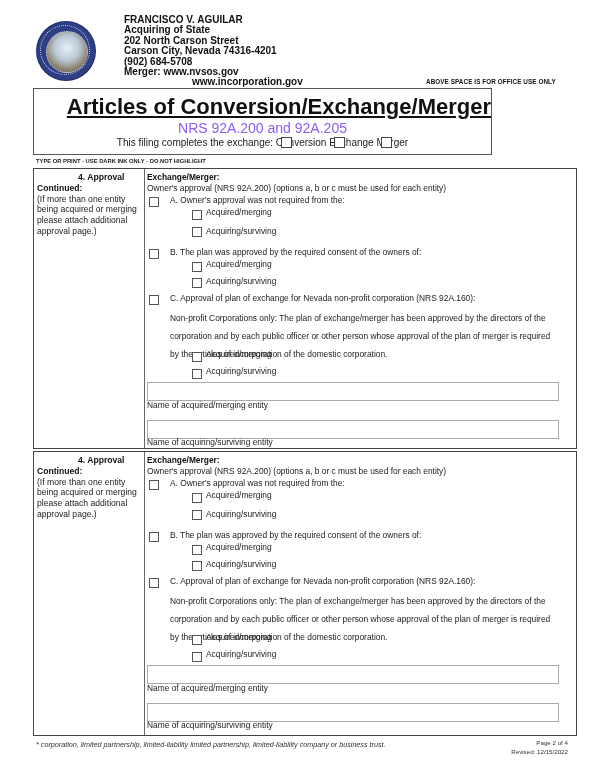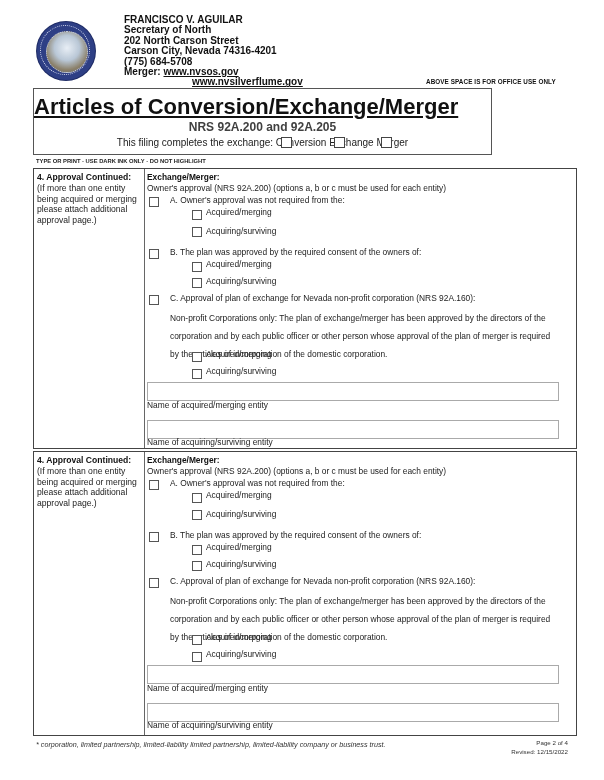--- a/index.html
+++ b/index.html
@@ -2,56 +2,56 @@
 <html><head>
 <meta charset="utf-8">
 <style>
   html, body { margin:0; padding:0; background:#fff; }
   body { width:604px; height:780px; position:relative; overflow:hidden; font-family:"Liberation Sans", sans-serif; color:#222; }
   .abs { position:absolute; }
   .seal { left:37px; top:22px; width:58px; height:58px; border-radius:50%; background:#2e3f85; box-shadow:0 0 0 1px #1f2c66; }
   .seal .inner { position:absolute; left:9px; top:9px; width:40px; height:40px; border-radius:50%; background:radial-gradient(circle at 50% 40%, #e8eef5 0%, #b9c7d6 40%, #8a7f68 70%, #5d6a7c 100%); border:1px dotted #cfd6ea; }
   .seal .band { position:absolute; left:3px; top:3px; width:50px; height:50px; border-radius:50%; border:1px dotted #d7dcef; box-sizing:border-box; }
   .header-info { left:124px; top:15px; font-size:10px; font-weight:bold; line-height:10.4px; color:#111; }
-  .header-info a { color:#111; text-decoration:underline; }
+  .header-info a { color:#111; }
   .header-info .indent { padding-left:80px; display:block; }
   .office { left:426px; top:78px; font-size:6.3px; font-weight:bold; color:#111; letter-spacing:0.1px; }
   .title-box { left:33px; top:88px; width:458px; height:65px; border:1px solid #555; }
-  .title { left:0; right:0; top:5px; text-align:left; font-size:22px; font-weight:bold; text-decoration:underline; color:#111; }
-  .subtitle { left:0; right:0; top:31px; text-align:center; font-size:12px; font-weight:bold; color:#404040; }
+  .title { left:0; right:0; top:5px; text-align:right; font-size:22px; font-weight:bold; text-decoration:underline; color:#111; }
+  .subtitle { left:0; right:0; top:31px; text-align:center; font-size:14px; font-weight:normal; color:#8b5cf6; }
   .filing { left:0; right:0; top:48px; text-align:center; font-size:10px; color:#222; }
   .filing .cb { display:inline-block; width:9px; height:9px; border:1px solid #444; vertical-align:-1px; margin:0 6px 0 5px; }
   .type-note { left:36px; top:158px; font-size:5.8px; font-weight:bold; color:#222; }
   .section { left:33px; width:458px; border:1px solid #444; }
   .left-col { left:0; top:0; bottom:0; width:110px; border-right:1px solid #666; }
   .left-col .lbl { position:absolute; left:3px; top:3px; font-size:8.6px; line-height:10.8px; color:#222; width:105px; }
-  .left-col .lbl b { color:#111; }
+  .left-col .lbl b { color:#111;margin-left:41px; }
   .right { position:absolute; left:113px; top:2px; right:4px; font-size:8.4px; color:#222; }
   .cb { position:absolute; width:8px; height:8px; border:1px solid #555; background:#fff; }
   .txt { position:absolute; white-space:nowrap; }
   .para { position:absolute; line-height:18px; }
   .field { position:absolute; height:15px; border:1px solid #aaa; background:#fff; }
   .footnote { left:36px; top:740px; font-size:7.2px; font-style:italic; color:#333; }
   .pagenum { right:36px; top:738px; font-size:6.2px; color:#333; text-align:right; line-height:9px; }
 </style>
 </head>
 <body>
 
 <div class="abs seal">
   <div class="band"></div>
   <div class="inner"></div>
 </div>
 <div class="abs header-info">
   <div>FRANCISCO V. AGUILAR</div>
-  <div>Secretary of North</div>
+  <div>Acquiring of State</div>
   <div>202 North Carson Street</div>
   <div>Carson City, Nevada 74316-4201</div>
-  <div>(775) 684-5708</div>
+  <div>(902) 684-5708</div>
   <div><span>Merger:</span> <a>www.nvsos.gov</a></div>
-  <a class="indent" style="padding-left:68px;">www.nvsilverflume.gov</a>
+  <a class="indent" style="padding-left:68px;">www.incorporation.gov</a>
 </div>
 <div class="abs office">ABOVE SPACE IS FOR OFFICE USE ONLY</div>
 
 <div class="abs title-box" style="left:33px;top:88px;width:457px;">
   <div class="abs title">Articles of Conversion/Exchange/Merger</div>
   <div class="abs subtitle">NRS 92A.200 and 92A.205</div>
   <div class="abs filing">
     <span>This filing completes the exchange:</span>
     <span class="cb"></span><span>Conversion</span>
     <span class="cb"></span><span>Exchange</span>

